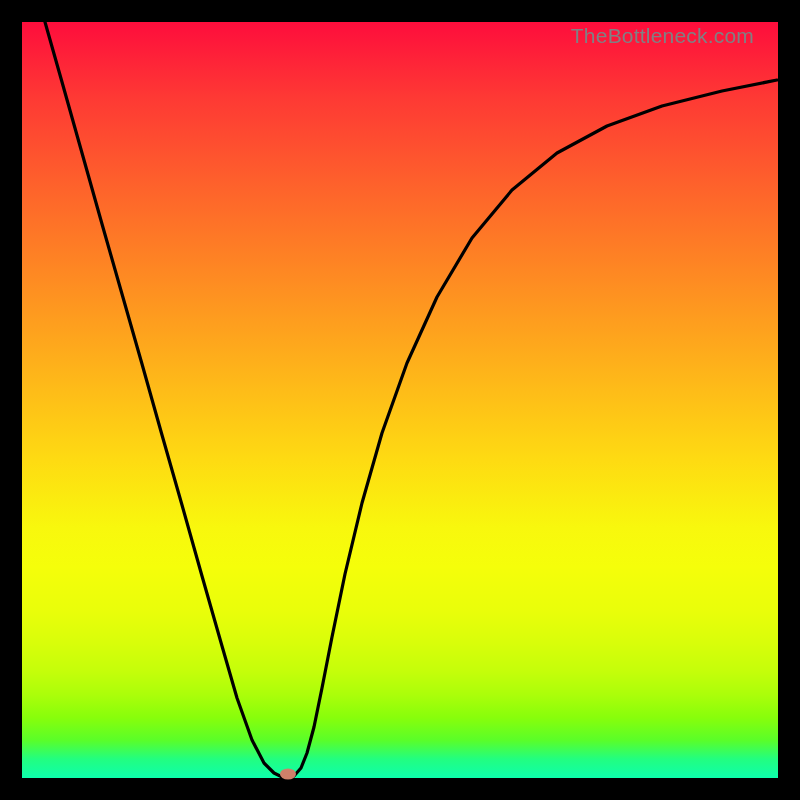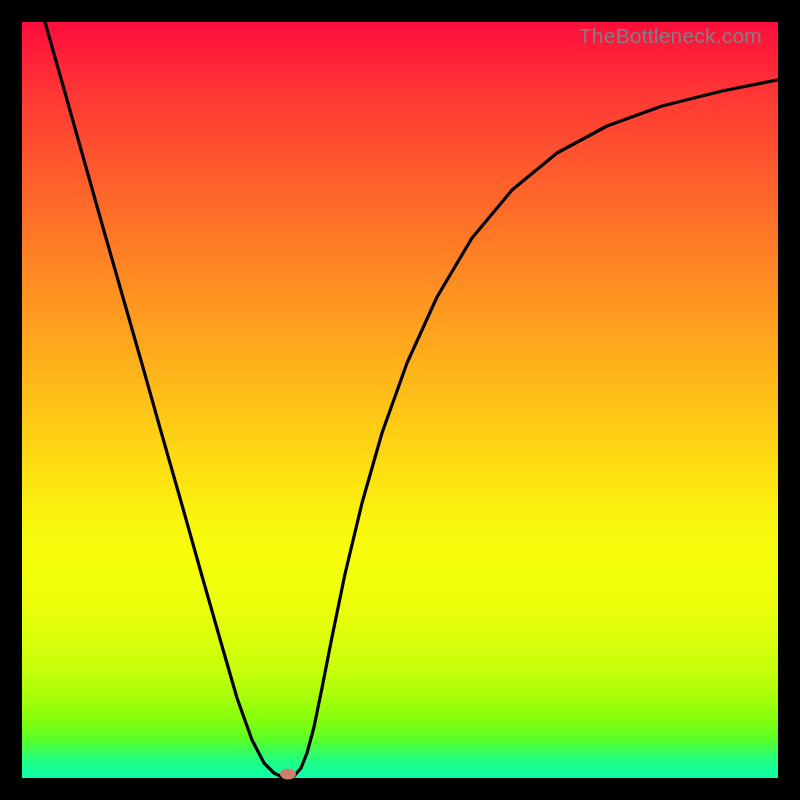--- a/index.html
+++ b/index.html
@@ -26,21 +26,21 @@
       #abfe0a 89%,
       #88fe0b 92%,
       #5afe29 95%,
       #22fe80 97.5%,
       #0dfeac 100%
     );
   }
   .watermark {
     position: absolute;
     top: 2px;
-    right: 16px;
+    right: 24px;
     color: #808084;
     font-size: 21px;
     font-weight: 500;
     letter-spacing: 0.2px;
   }
   svg.curve {
     position: absolute;
     left: 0;
     top: 0;
     width: 756px;

